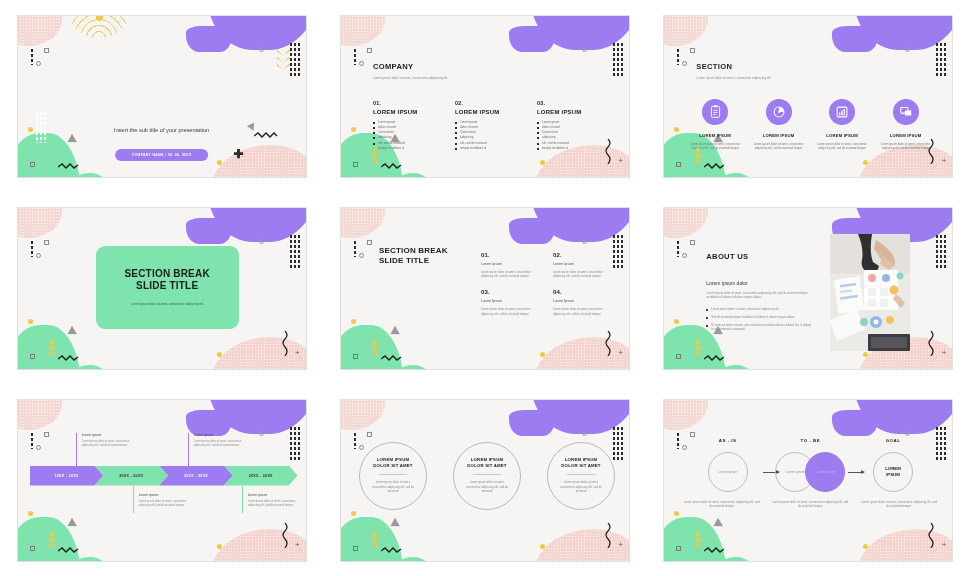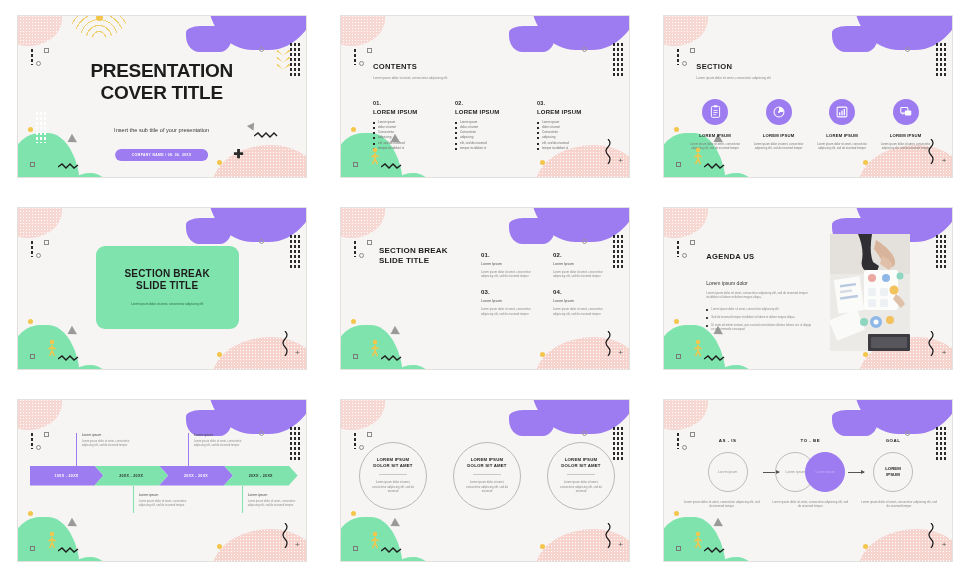--- a/index.html
+++ b/index.html
@@ -248,24 +248,20 @@
     <div class="deco hill-pink-br"></div>
     <div class="deco plus-br">✚</div>
     <div class="deco dot-yellow-br"></div>
     <div class="deco tri-br"></div>
     <div class="deco zig-br">
           <svg width="24" height="7" viewBox="0 0 24 7">
             <polyline points="0,4 4,1 8,5 12,1 16,5 20,1 23,4" fill="none" stroke="#1c1c1c" stroke-width="1.4"></polyline>
           </svg>
         </div>
 
-    <div class="s1-title cond">
-      <div>PRESENTATION</div>
-      <div>COVER TITLE</div>
-    </div>
     <div class="s1-sub">Insert the sub title of your presentation</div>
     <div class="s1-btn">COMPANY NAME / 08. 06. 20XX</div>
   </div>
   </div>
 
   <div class="cell">
   <div class="slide">
     <div class="deco blob-pink-tl"></div>
     <div class="deco arcs-top" style="left:auto;right:28px;top:-28px;"></div>
     <div class="deco blob-purple-tr"></div>
@@ -287,21 +283,21 @@
             <polyline points="0,4 4,1 8,5 12,1 16,5 20,2" fill="none" stroke="#1c1c1c" stroke-width="1.4"></polyline>
           </svg>
         </div>
     <div class="deco hill-pink-br"></div>
     <div class="deco dot-yellow-br"></div>
     <div class="deco squig-br"><svg width="10" height="26" viewBox="0 0 10 26">
             <path d="M5 0 Q9 4 5 8 Q1 12 5 16 Q9 20 5 25" fill="none" stroke="#1c1c1c" stroke-width="1.2"></path>
           </svg></div>
     <div class="deco plus-small-br">+</div>
 
-    <div class="head cond" style="top:46px;">CONTENTS</div>
+    <div class="head cond" style="top:46px;">COMPANY</div>
     <div class="head-sub" style="top:60px;">Lorem ipsum dolor sit amet, consectetur adipiscing elit</div>
 
     <div class="s2-cols">
       <div>
         <div class="s2-num cond">01.</div>
         <div class="s2-ttl cond">LOREM IPSUM</div>
         <ul class="s2-list">
           <li>Lorem ipsum</li>
           <li>dolor sit amet</li>
           <li>Consectetur</li>
@@ -544,21 +540,21 @@
             <polyline points="0,4 4,1 8,5 12,1 16,5 20,2" fill="none" stroke="#1c1c1c" stroke-width="1.4"></polyline>
           </svg>
         </div>
     <div class="deco hill-pink-br"></div>
     <div class="deco dot-yellow-br"></div>
     <div class="deco squig-br"><svg width="10" height="26" viewBox="0 0 10 26">
             <path d="M5 0 Q9 4 5 8 Q1 12 5 16 Q9 20 5 25" fill="none" stroke="#1c1c1c" stroke-width="1.2"></path>
           </svg></div>
     <div class="deco plus-small-br">+</div>
 
-    <div class="head cond" style="top:44px;left:42px;">AGENDA US</div>
+    <div class="head cond" style="top:44px;left:42px;">ABOUT US</div>
 
     <div class="s6-body">
       <div class="s6-lead">Lorem ipsum dolor</div>
       <div class="s6-para">Lorem ipsum dolor sit amet, consectetur adipiscing elit, sed do eiusmod tempor incididunt ut labore et dolore magna aliqua.</div>
       <ul class="s6-list">
         <li>Lorem ipsum dolor sit amet, consectetur adipiscing elit</li>
         <li>Sed do eiusmod tempor incididunt ut labore et dolore magna aliqua</li>
         <li>Ut enim ad minim veniam, quis nostrud exercitation ullamco laboris nisi ut aliquip ex ea commodo consequat</li>
       </ul>
     </div>

